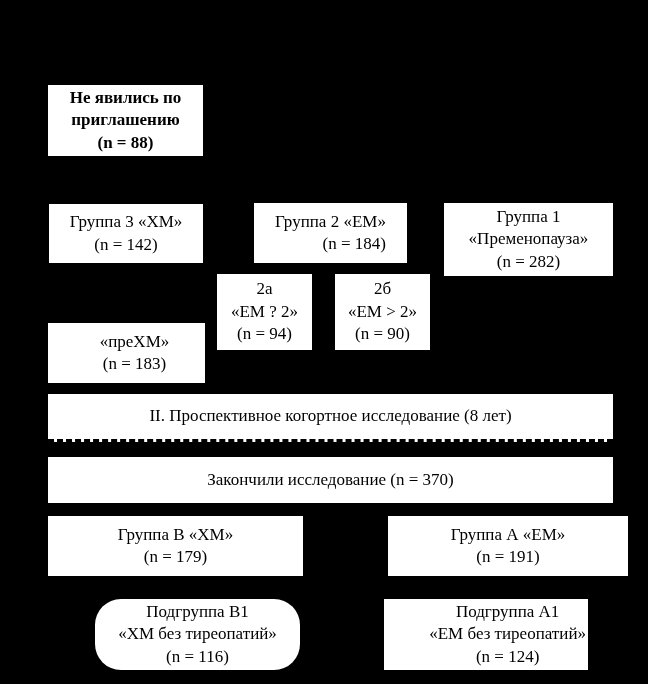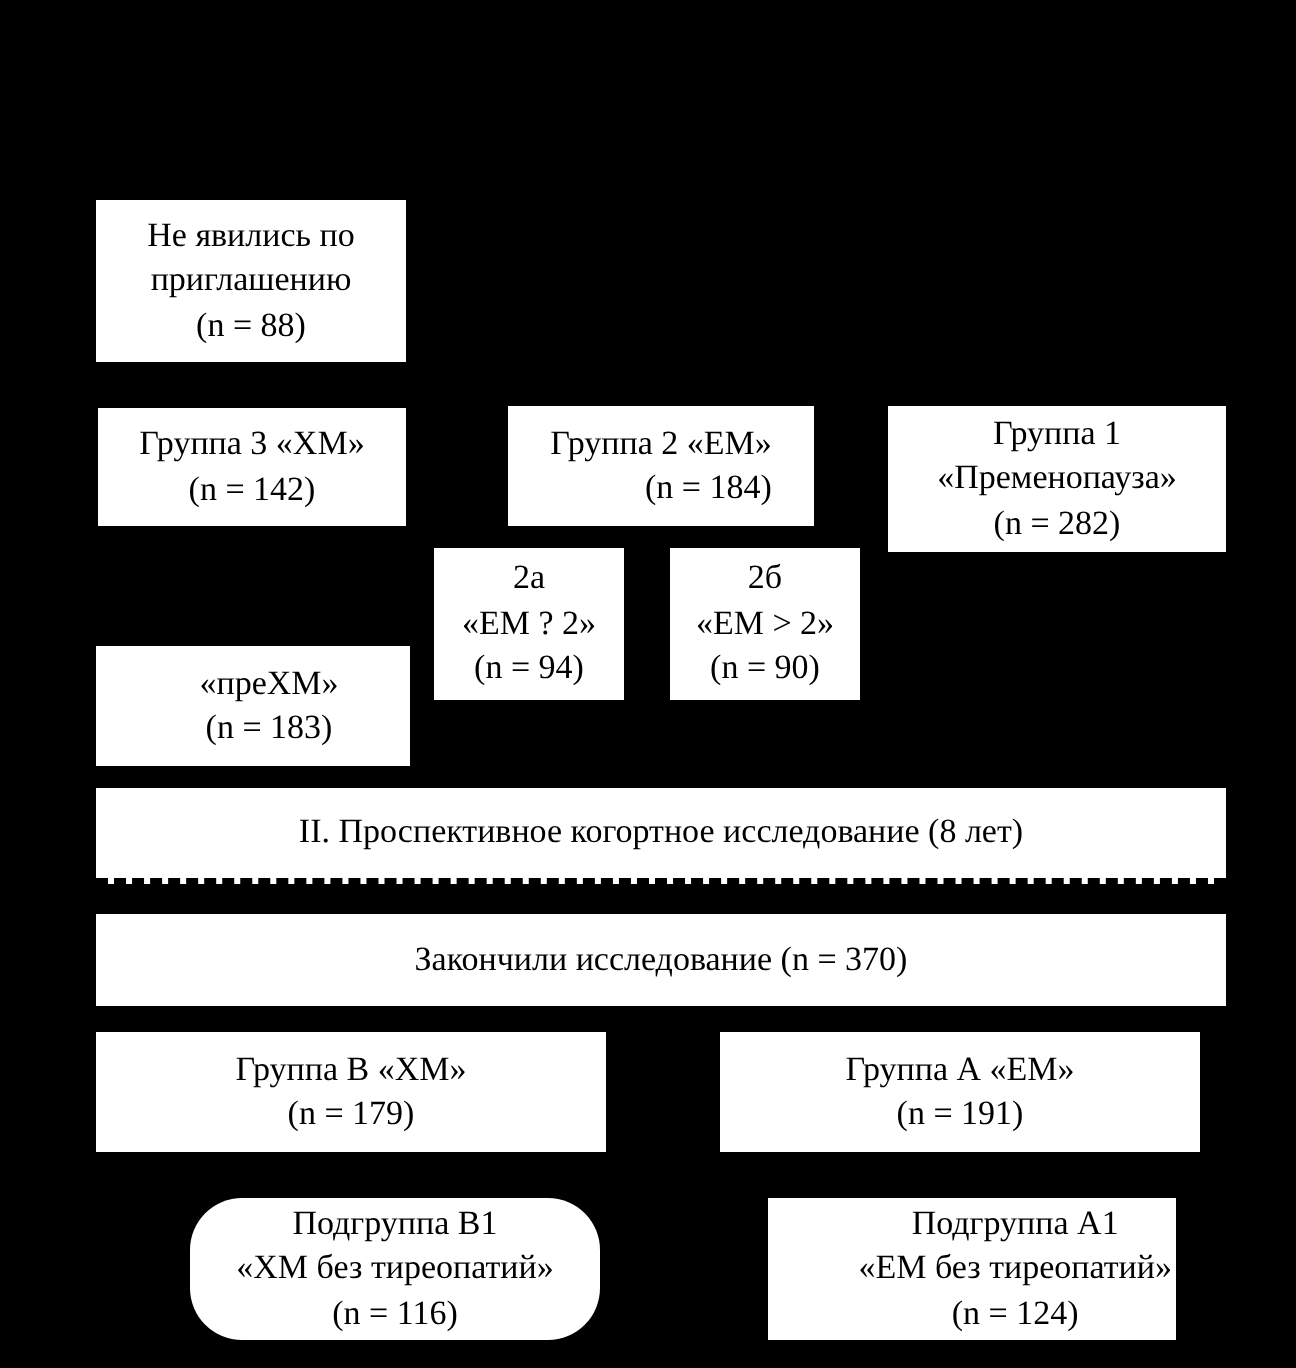--- a/index.html
+++ b/index.html
@@ -25,32 +25,32 @@
     justify-content: center;
     text-align: center;
     font-size: 17px;
     line-height: 1.32;
   }
   .box-text {
     white-space: pre-line;
     padding: 0 2px;
   }
   
-  .b-noshow   { left: 48px;  top: 100px;  width: 155px; height: 81px; }
+  .b-noshow   { left: 48px;  top: 85px;  width: 155px; height: 71px; font-weight: bold; }
   .b-group3   { left: 49px;  top: 204px; width: 154px; height: 59px; align-items: center; }
   .b-group2   { left: 254px; top: 203px; width: 153px; height: 60px; text-align: right; }
   .b-group1   { left: 444px; top: 203px; width: 169px; height: 73px; }
   .b-sub2a    { left: 217px; top: 274px; width: 95px;  height: 76px; }
   .b-sub2b    { left: 335px; top: 274px; width: 95px;  height: 76px; }
   .b-prehm    { left: 48px;  top: 323px; width: 157px; height: 60px; padding-left: 16px; }
   .b-stage2   { left: 48px;  top: 394px; width: 565px; height: 48px;
                 border-bottom: 3px dashed #000; }
   .b-finished { left: 48px;  top: 457px; width: 565px; height: 46px; }
   .b-groupB   { left: 48px;  top: 516px; width: 255px; height: 60px; }
-  .b-groupA   { left: 360px; top: 516px; width: 240px; height: 60px; }
+  .b-groupA   { left: 388px; top: 516px; width: 240px; height: 60px; }
   .b-subB1    { left: 95px;  top: 599px; width: 205px; height: 71px; border-radius: 26px; }
   .b-subA1    { left: 384px; top: 599px; width: 204px; height: 71px; justify-content: flex-end; }
 </style>
 </head>
 <body>
 
 <div class="canvas">
 
   <div class="box b-noshow">
     <span class="box-text">Не явились по

